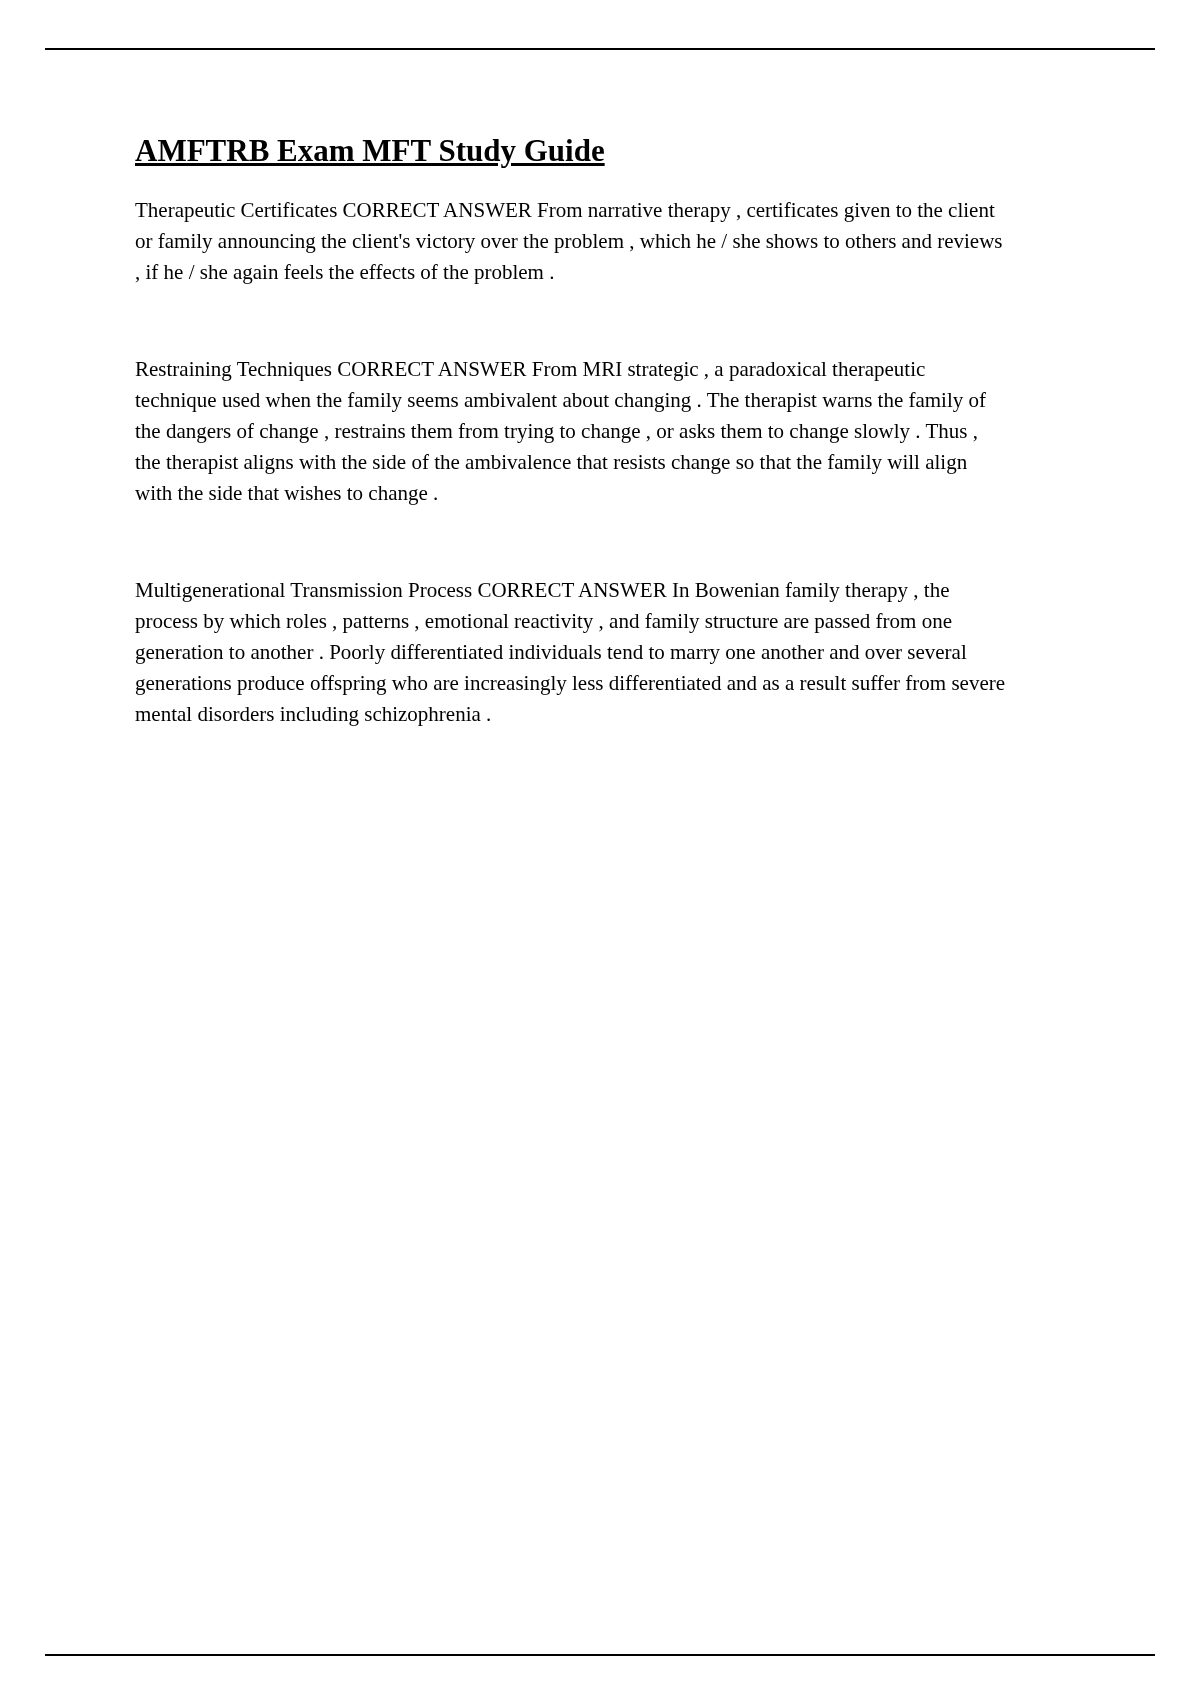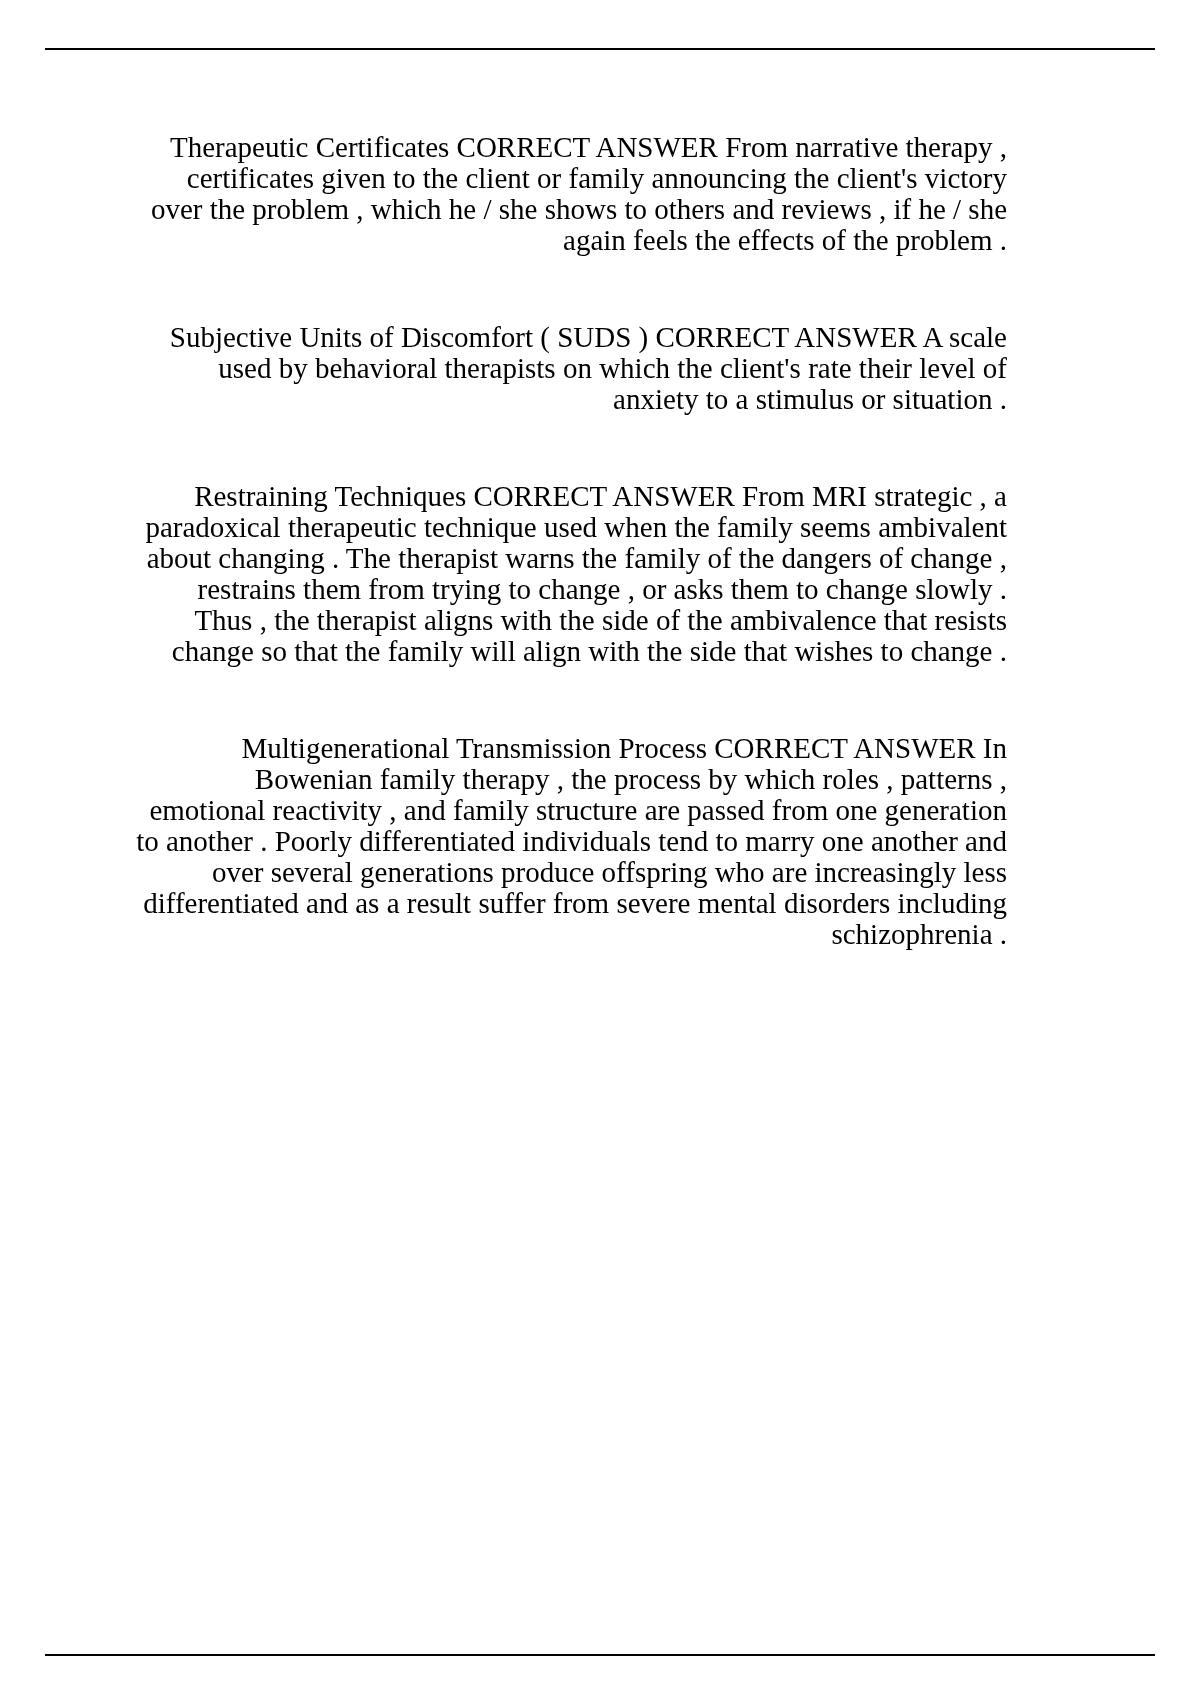--- a/index.html
+++ b/index.html
@@ -36,38 +36,38 @@
   h1.doc-title {
     font-family: "Liberation Serif", "DejaVu Serif", serif;
     font-size: 31px;
     font-weight: bold;
     text-decoration: underline;
     margin: 0 0 26px 0;
     line-height: 1.2;
     color: #000000;
   }
   p.doc-paragraph {
-    font-size: 29px;
+    font-size: 21px;
     line-height: 31px;
     margin: 0 0 66px 0;
-    text-align: right;
+    text-align: left;
     color: #000000;
   }
 </style>
 </head>
 <body>
 
 <div class="page">
   <hr class="rule top">
 
   <div class="content">
+    <h1 class="doc-title">AMFTRB Exam MFT Study Guide</h1>
 
     <p class="doc-paragraph">Therapeutic Certificates CORRECT ANSWER From narrative therapy , certificates given to the client or family announcing the client's victory over the problem , which he / she shows to others and reviews , if he / she again feels the effects of the problem .</p>
 
-    <p class="doc-paragraph">Subjective Units of Discomfort ( SUDS ) CORRECT ANSWER A scale used by behavioral therapists on which the client's rate their level of anxiety to a stimulus or situation .</p>
 
 
     <p class="doc-paragraph">Restraining Techniques CORRECT ANSWER From MRI strategic , a paradoxical therapeutic technique used when the family seems ambivalent about changing . The therapist warns the family of the dangers of change , restrains them from trying to change , or asks them to change slowly . Thus , the therapist aligns with the side of the ambivalence that resists change so that the family will align with the side that wishes to change .</p>
 
 
     <p class="doc-paragraph">Multigenerational Transmission Process CORRECT ANSWER In Bowenian family therapy , the process by which roles , patterns , emotional reactivity , and family structure are passed from one generation to another . Poorly differentiated individuals tend to marry one another and over several generations produce offspring who are increasingly less differentiated and as a result suffer from severe mental disorders including schizophrenia .</p>
   </div>
 
   <hr class="rule bottom">
 </div>

